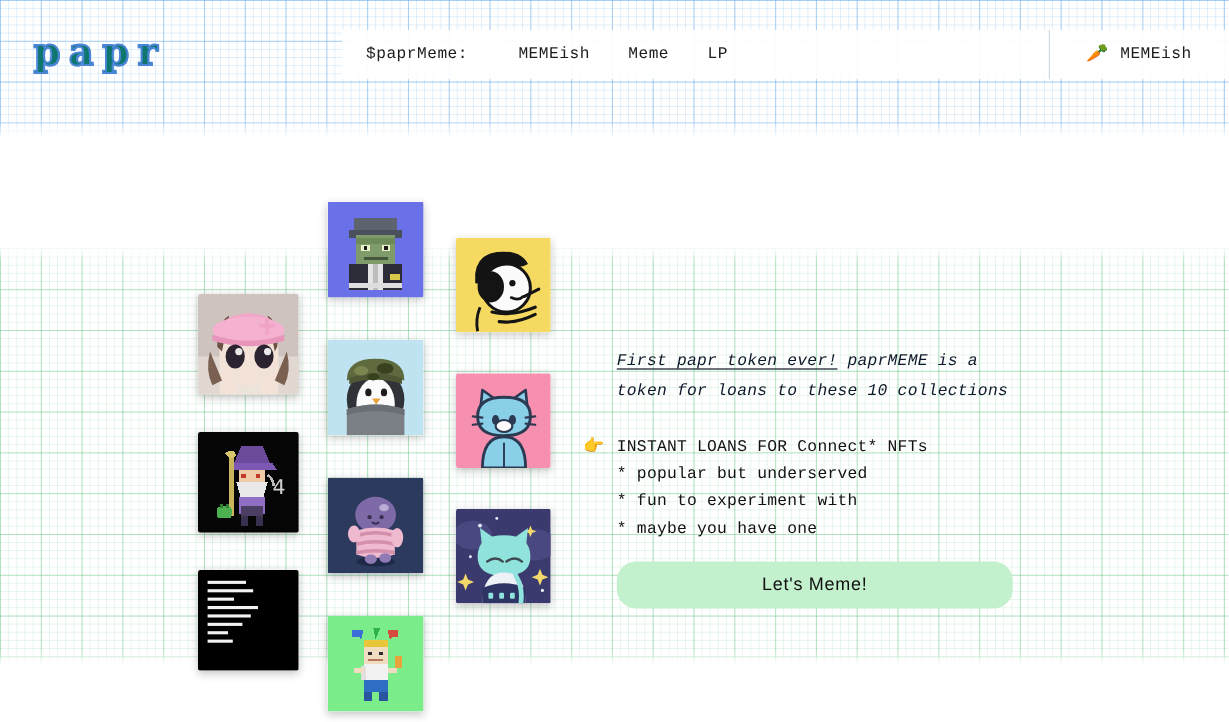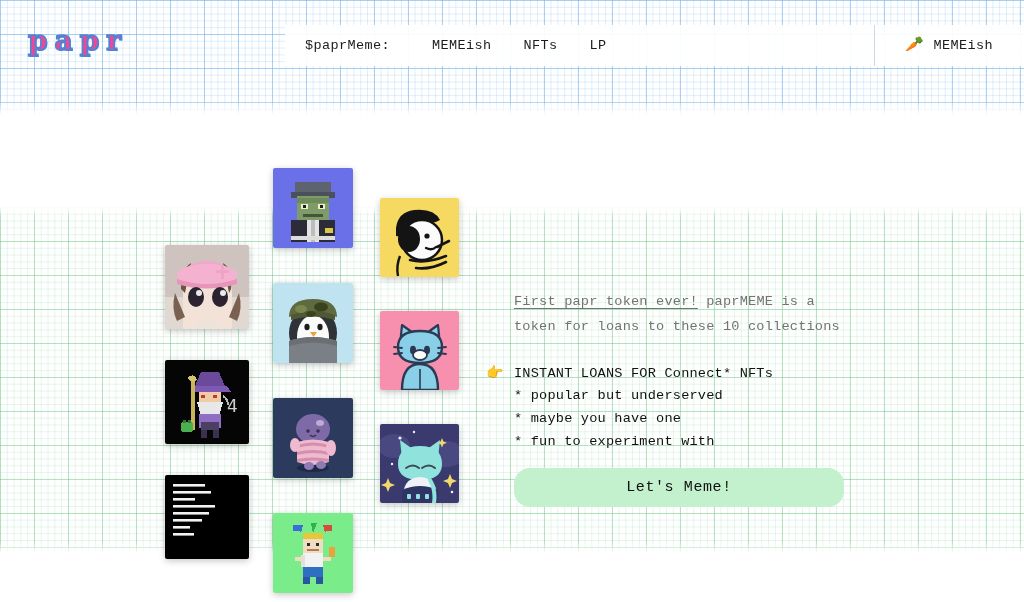--- a/index.html
+++ b/index.html
@@ -76,24 +76,24 @@
     height: 46px;
     background: #ffffff;
   }
 
   
   .logo {
     position: absolute;
     left: 28px;
     top: 24px;
     font-family: "DejaVu Serif", "Liberation Serif", serif;
-    font-size: 28px;
+    font-size: 32px;
     font-weight: 700;
     letter-spacing: 7px;
-    color: #ec4899;
+    color: #0f766e;
     -webkit-text-stroke: 1.6px #4a86d6;
     text-shadow:
       1px 1px 0 #4a86d6,
       -0.5px 0 0 #4a86d6;
     user-select: none;
     z-index: 5;
   }
 
   .navbar {
     position: absolute;
@@ -159,22 +159,23 @@
   .copy {
     position: absolute;
     left: 514px;
     top: 275px;
     width: 345px;
     z-index: 3;
   }
   .lede {
     font-size: 13.6px;
     line-height: 25px;
-    color: #737373;
+    color: #0f172a;
     letter-spacing: 0.2px;
+    font-style: italic;
   }
   .lede .underline {
     text-decoration: underline;
     text-underline-offset: 3px;
   }
   .bullets {
     margin-top: 24px;
     font-size: 13.6px;
     line-height: 22.8px;
     color: #111111;
@@ -192,21 +193,21 @@
   }
   .cta {
     position: absolute;
     left: 514px;
     top: 468px;
     width: 330px;
     height: 39px;
     background: #c3f0cd;
     border: none;
     border-radius: 16px;
-    font-family: Liberation Mono, monospace;
+    font-family: Liberation Sans, sans-serif;
     font-size: 15px;
     color: #111111;
     letter-spacing: 0.6px;
     cursor: pointer;
     z-index: 3;
   }
 </style>
 </head>
 <body>
 
@@ -214,21 +215,21 @@
 <div class="band band-white"></div>
 <div class="band band-green"></div>
 <div class="band band-bottom"></div>
 
 <div class="logo">papr</div>
 
 <nav class="navbar">
   <div class="nav-links">
     <span class="nav-item brandtag">$paprMeme:</span>
     <span class="nav-item">MEMEish</span>
-    <span class="nav-item">NFTs</span>
+    <span class="nav-item">Meme</span>
     <span class="nav-item">LP</span>
   </div>
   <div class="nav-spacer"></div>
   <div class="nav-divider"></div>
   <div class="connect-btn">
     <span class="emoji">🥕</span>
     <span>MEMEish</span>
   </div>
 </nav>
 
@@ -451,18 +452,18 @@
 <div class="copy">
   <p class="lede">
     <span class="underline">First papr token ever!</span><span> paprMEME is a token for loans to these 10 collections</span>
   </p>
   <div class="bullets">
     <div class="bullet-head">
       <span class="point-emoji">👉</span>
       <span>INSTANT LOANS FOR Connect* NFTs</span>
     </div>
     <div>* popular but underserved</div>
+    <div>* fun to experiment with</div>
     <div>* maybe you have one</div>
-    <div>* fun to experiment with</div>
   </div>
 </div>
 
 <button class="cta">Let's Meme!</button>
 
 </body></html>

